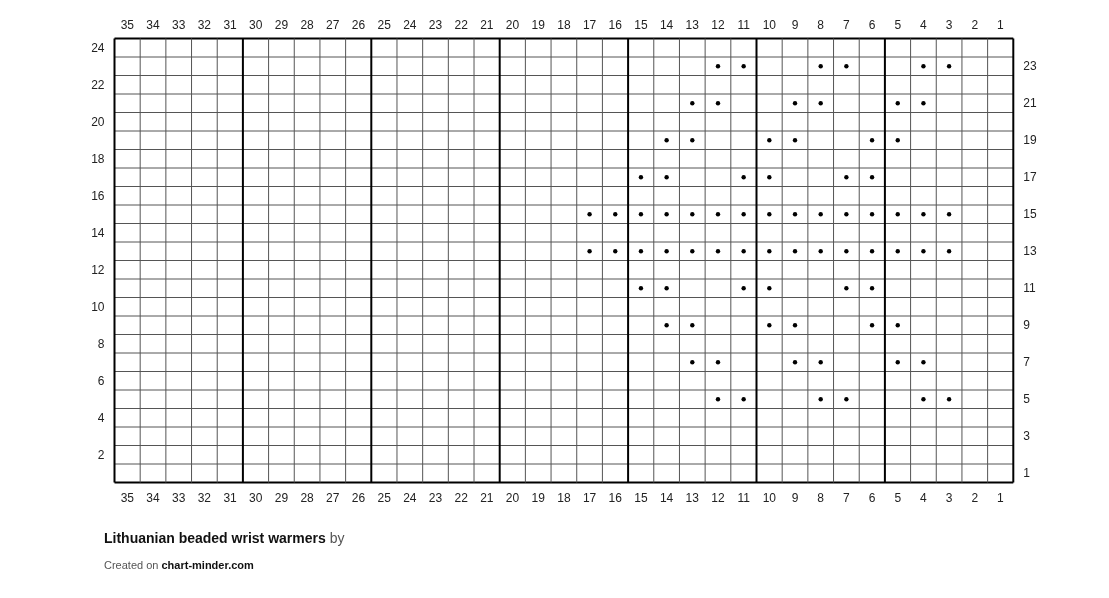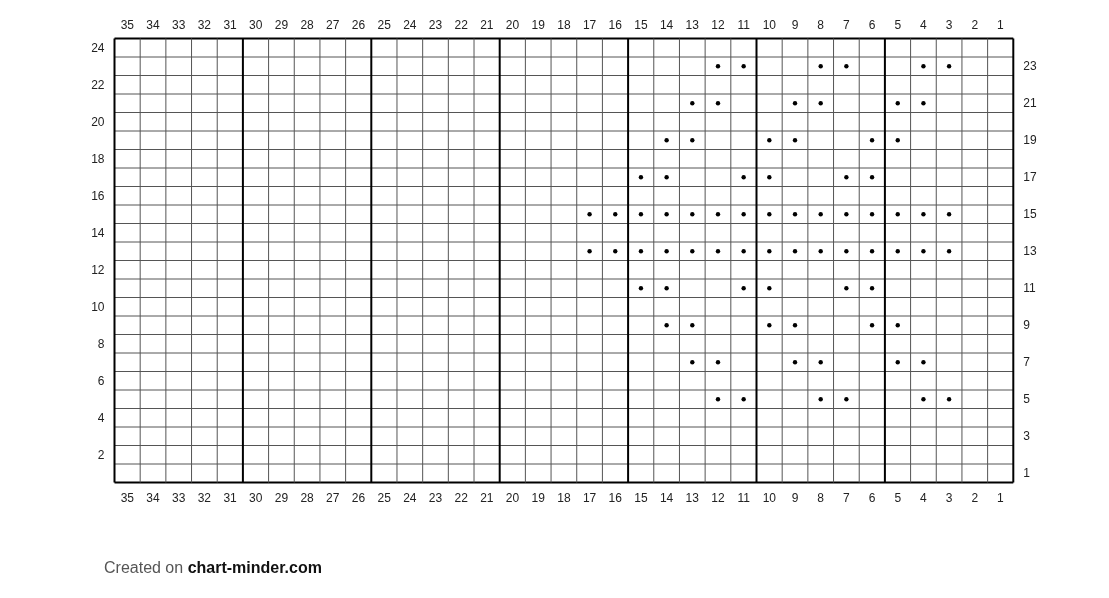--- a/index.html
+++ b/index.html
@@ -47,21 +47,21 @@
     color: #111111;
   }
   .caption .by {
     font-weight: normal;
     color: #555555;
   }
   .subcaption {
     position: absolute;
     left: 104px;
     top: 559px;
-    font-size: 16px;
+    font-size: 11px;
     color: #555555;
   }
   .subcaption .site {
     font-weight: bold;
     color: #111111;
   }
 </style>
 </head>
 <body>
 
@@ -299,19 +299,23 @@
         <text x="1014.3" y="255.25" text-anchor="start" class="axis-label">13</text>
         <text x="1014.3" y="292.25" text-anchor="start" class="axis-label">11</text>
         <text x="1014.3" y="329.25" text-anchor="start" class="axis-label">9</text>
         <text x="1014.3" y="366.25" text-anchor="start" class="axis-label">7</text>
         <text x="1014.3" y="403.25" text-anchor="start" class="axis-label">5</text>
         <text x="1014.3" y="440.25" text-anchor="start" class="axis-label">3</text>
         <text x="1014.3" y="477.25" text-anchor="start" class="axis-label">1</text>
       </svg>
   </div>
 
+  <div class="caption">
+    <span class="title">Lithuanian beaded wrist warmers</span>
+    <span class="by">by</span>
+  </div>
 
   <div class="subcaption">
     <span>Created on</span>
     <span class="site">chart-minder.com</span>
   </div>
 
 </div>
 
 </body></html>

